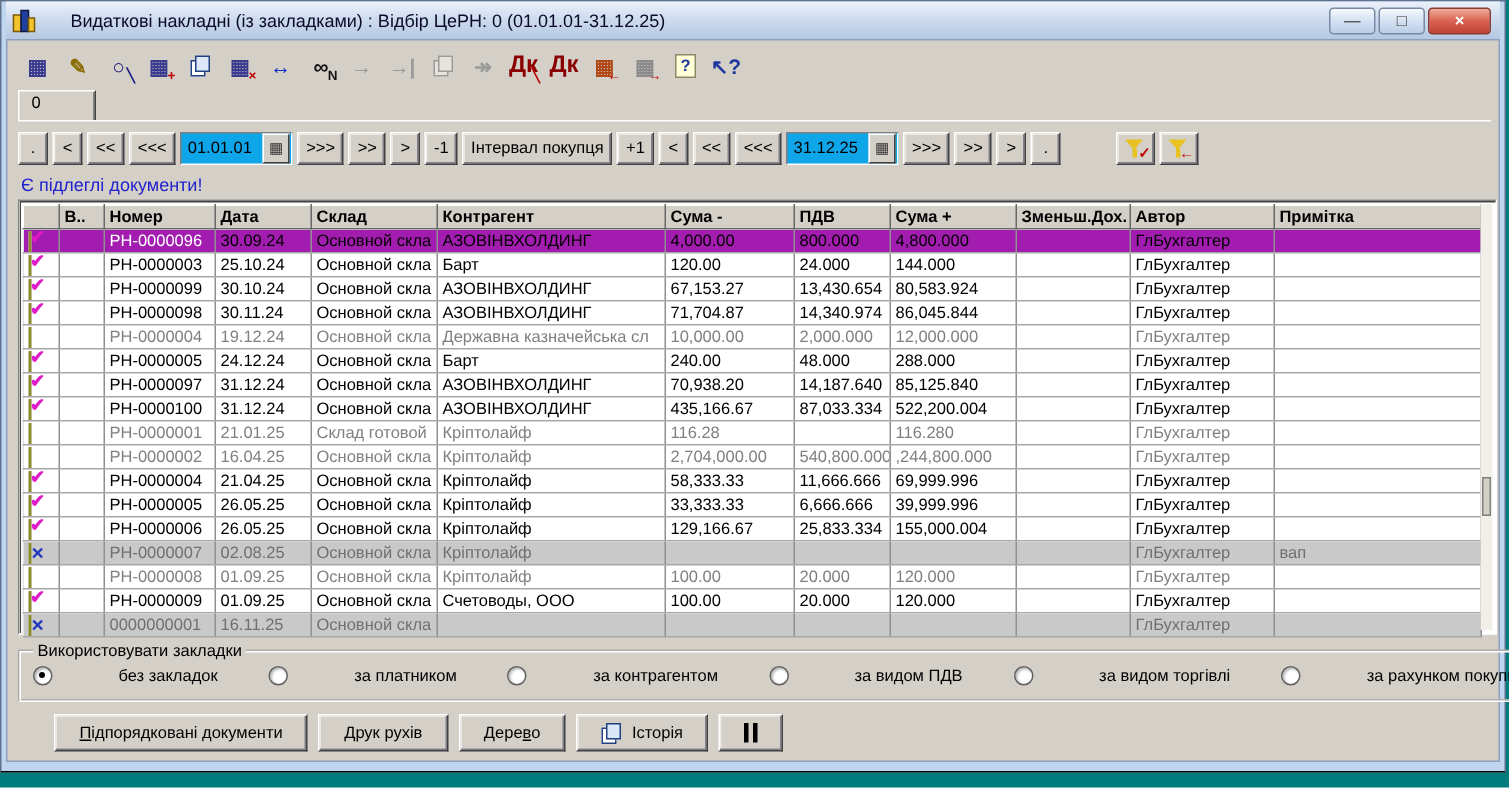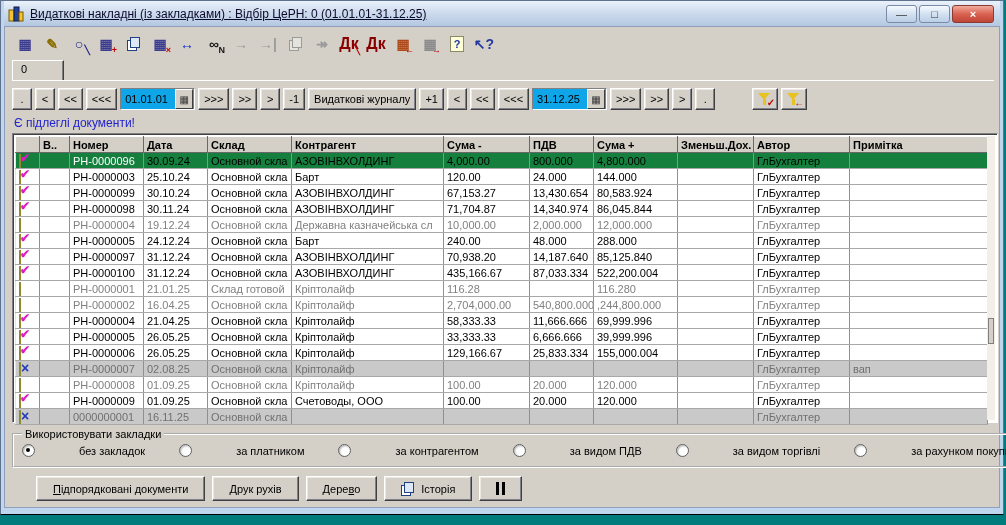--- a/index.html
+++ b/index.html
@@ -2,21 +2,21 @@
 <html><head>
 <meta charset="utf-8">
 <style>
   html,body{margin:0;padding:0;}
   body{width:1006px;height:525px;background:#007c7c;font-family:"Liberation Sans",sans-serif;position:relative;overflow:hidden;}
   
   .window{position:absolute;left:0;top:0;width:1004px;height:515px;border:1px solid #5f718c;border-bottom:1px solid #000;
     background:#bfd6ee;box-sizing:border-box;padding:0 3px 3px 3px;}
   .titlebar{height:25px;display:flex;align-items:center;padding:0 4px;
     background:linear-gradient(#eaf2fb,#cfdcee 45%,#b4c8e2);}
-  .title-text{font-size:12px;color:#0a0a2a;margin-left:6px;flex:1;white-space:nowrap;overflow:hidden;text-decoration:underline;}
+  .title-text{font-size:12px;color:#0a0a2a;margin-left:23px;flex:1;white-space:nowrap;overflow:hidden;}
   .caps{display:flex;gap:2px;margin-right:2px;}
   .cap{width:31px;height:18px;border:1px solid #7a8aa5;border-radius:3px;display:flex;align-items:center;justify-content:center;
     background:linear-gradient(#f6fafd,#d3e1f1 50%,#bccfe6);font-size:11px;color:#333;box-sizing:border-box;}
   .cap.close{width:42px;background:linear-gradient(#f0ab9b,#da6252 50%,#bf4536);border-color:#8a3a30;color:#fff;font-weight:bold;}
   .client{background:#d4d0c8;height:482px;border:1px solid #8ea0bd;box-sizing:border-box;padding:2px 5px;}
   
   .toolbar{display:flex;align-items:center;height:27px;margin:1px 0 2px 2px;}
   .tbtn{width:26px;height:24px;display:flex;align-items:center;justify-content:center;position:relative;margin-right:1px;}
   .tglyph{font-size:14px;line-height:14px;font-weight:bold;display:inline-block;}
   .tglyph.sm{font-size:16px;}
@@ -54,21 +54,21 @@
   .panel{position:relative;width:986px;height:290px;background:#fff;margin-left:2px;box-sizing:border-box;
     border:1px solid;border-color:#808080 #fff #fff #808080;box-shadow:inset 1px 1px 0 #404040;}
   table.grid{border-collapse:collapse;table-layout:fixed;width:972px;margin:2px 0 0 2px;font-size:11px;}
   .grid th{background:#d4d0c8;border:1px solid;border-color:#fff #686868 #686868 #fff;height:15px;
     text-align:left;padding:0 3px;font-weight:bold;font-size:11px;white-space:nowrap;overflow:hidden;}
   .grid td{height:15px;padding:0 3px;border-right:1px solid #909090;border-bottom:1px solid #a8a8a8;border-left:1px solid #e4e4e4;
     white-space:nowrap;overflow:hidden;}
   .grid td.r{text-align:left;}
   .grid tr.unposted td{color:#808080;}
   .grid tr.deleted td{background:#c9c9c9;color:#707070;}
-  .grid tr.current td{background:#15803d;margin-top:41px;}
+  .grid tr.current td{background:#a21caf;margin-top:41px;}
   .grid td.sel{background:#2a62c8;color:#fff;}
   .dicon{width:12px;height:13px;margin:0 auto;position:relative;border:1px solid #8f8b2c;
     background:#cdeef5;background-image:repeating-linear-gradient(45deg,#9edbe8 0 1px,transparent 1px 3px);}
   .dicon.posted::after{content:"✔";position:absolute;left:0px;top:-4px;color:#e018c8;font-size:12px;font-weight:bold;}
   .dicon.deleted::after{content:"×";position:absolute;left:1px;top:-3px;color:#2038c0;font-size:14px;font-weight:bold;}
   .vsb{position:absolute;right:2px;top:2px;bottom:2px;width:8px;background:#f2efe9;}
   .vsb .thumb{position:absolute;left:1px;right:1px;top:64%;height:24px;background:#d4d0c8;border:1px solid #808080;}
   
   fieldset.bookmarks{margin:5px 0 0 2px;width:778px;height:40px;box-sizing:border-box;border:2px groove #fff;padding:2px 8px;}
   fieldset.bookmarks legend{font-size:11px;padding:0 3px;}
@@ -177,21 +177,21 @@
         <div class="nbtn">&lt;&lt;</div>
         <div class="nbtn">&lt;&lt;&lt;</div>
         <span class="datebox">
           <span class="dtext">01.01.01</span>
           <span class="calbtn">▦</span>
         </span>
         <div class="nbtn">&gt;&gt;&gt;</div>
         <div class="nbtn">&gt;&gt;</div>
         <div class="nbtn">&gt;</div>
         <div class="nbtn">-1</div>
-        <div class="nbtn">Видаткові журналу</div>
+        <div class="nbtn">Інтервал покупця</div>
         <div class="nbtn">+1</div>
         <div class="nbtn">&lt;</div>
         <div class="nbtn">&lt;&lt;</div>
         <div class="nbtn">&lt;&lt;&lt;</div>
         <span class="datebox">
           <span class="dtext">31.12.25</span>
           <span class="calbtn">▦</span>
         </span>
         <div class="nbtn">&gt;&gt;&gt;</div>
         <div class="nbtn">&gt;&gt;</div>

